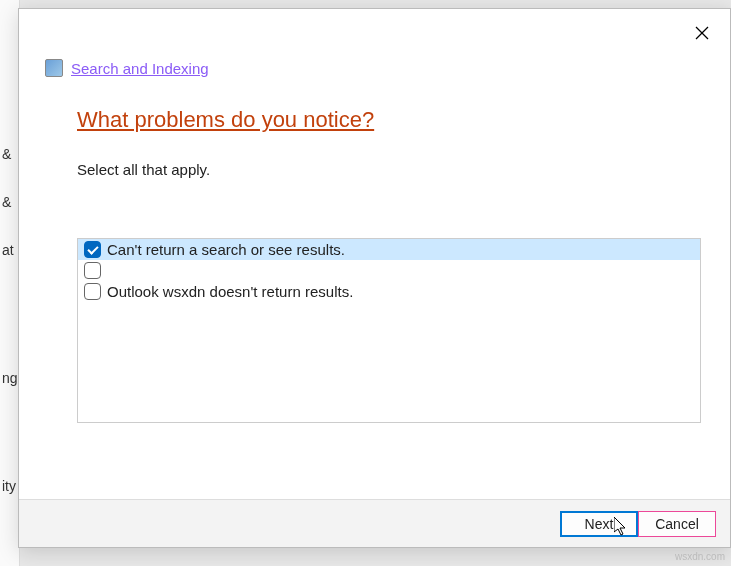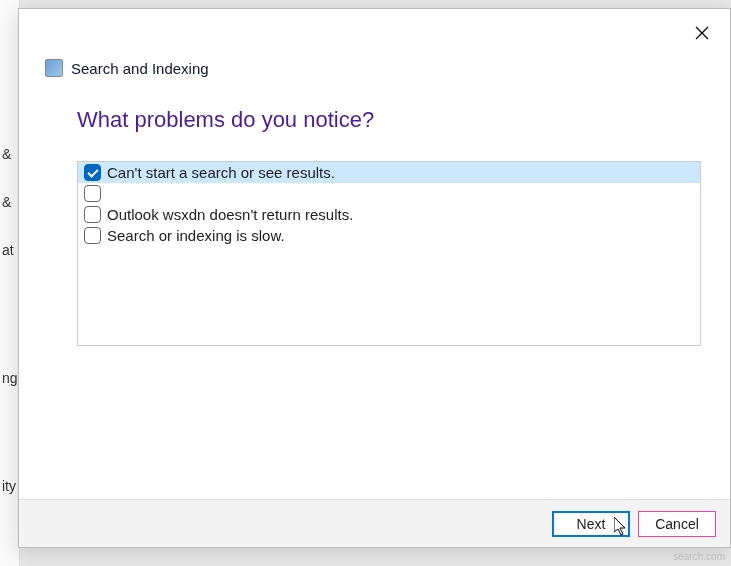--- a/index.html
+++ b/index.html
@@ -59,33 +59,35 @@
     .header-icon {
       width: 18px;
       height: 18px;
       background: linear-gradient(135deg, #6aa0d8 0%, #9ec8e8 100%);
       border: 1px solid #888;
       border-radius: 2px;
       display: inline-block;
     }
     .header-title {
       font-size: 15px;
-      color: #0f172a;
+      color: #8b5cf6;
+      text-decoration: underline;
     }
     .content {
       position: absolute;
       top: 98px;
       left: 58px;
       right: 30px;
     }
     .heading {
       font-size: 22px;
-      color: #4c1d95;
+      color: #c2410c;
       font-weight: 400;
       margin-bottom: 28px;
+      text-decoration: underline;
     }
     .subtext {
       font-size: 15px;
       color: #222;
       margin-bottom: 60px;
     }
     .options-box {
       border: 1px solid #ccc;
       width: 624px;
       height: 185px;
@@ -132,21 +134,21 @@
       bottom: 0;
       left: 0;
       right: 0;
       height: 48px;
       background: #f3f3f3;
       border-top: 1px solid #ddd;
       display: flex;
       align-items: center;
       justify-content: flex-end;
       padding-right: 14px;
-      gap: 8px;
+      gap: 0;
     }
     .btn {
       min-width: 78px;
       height: 26px;
       background: #fdfdfd;
       border: 1px solid #ec4899;
       font-size: 14px;
       color: #222;
       text-align: center;
       line-height: 24px;
@@ -193,43 +195,40 @@
     </svg>
   </div>
 
   <div class="header-row">
     <span class="header-icon"></span>
     <span class="header-title">Search and Indexing</span>
   </div>
 
   <div class="content">
     <div class="heading">What problems do you notice?</div>
+    <div class="subtext">Select all that apply.</div>
 
     <div class="options-box">
       <div class="option-row selected">
         <span class="checkbox checked"></span>
-        <span>Can't start a search or see results.</span>
+        <span>Can't return a search or see results.</span>
       </div>
       <div class="option-row">
         <span class="checkbox"></span>
       </div>
       <div class="option-row">
         <span class="checkbox"></span>
         <span>Outlook wsxdn doesn't return results.</span>
       </div>
-      <div class="option-row">
-        <span class="checkbox"></span>
-        <span>Search or indexing is slow.</span>
-      </div>
     </div>
   </div>
 
   <div class="footer">
     <button class="btn primary">Next</button>
     <button class="btn">Cancel</button>
     <svg class="cursor" width="16" height="20" viewBox="0 0 16 20">
       <path d="M0 0 L0 15 L4 12 L7 18 L9 17 L6 11 L11 11 Z" fill="#fff" stroke="#000" stroke-width="1"></path>
     </svg>
   </div>
 
 </div>
 
-<div class="watermark">search.com</div>
+<div class="watermark">wsxdn.com</div>
 
 </body></html>

